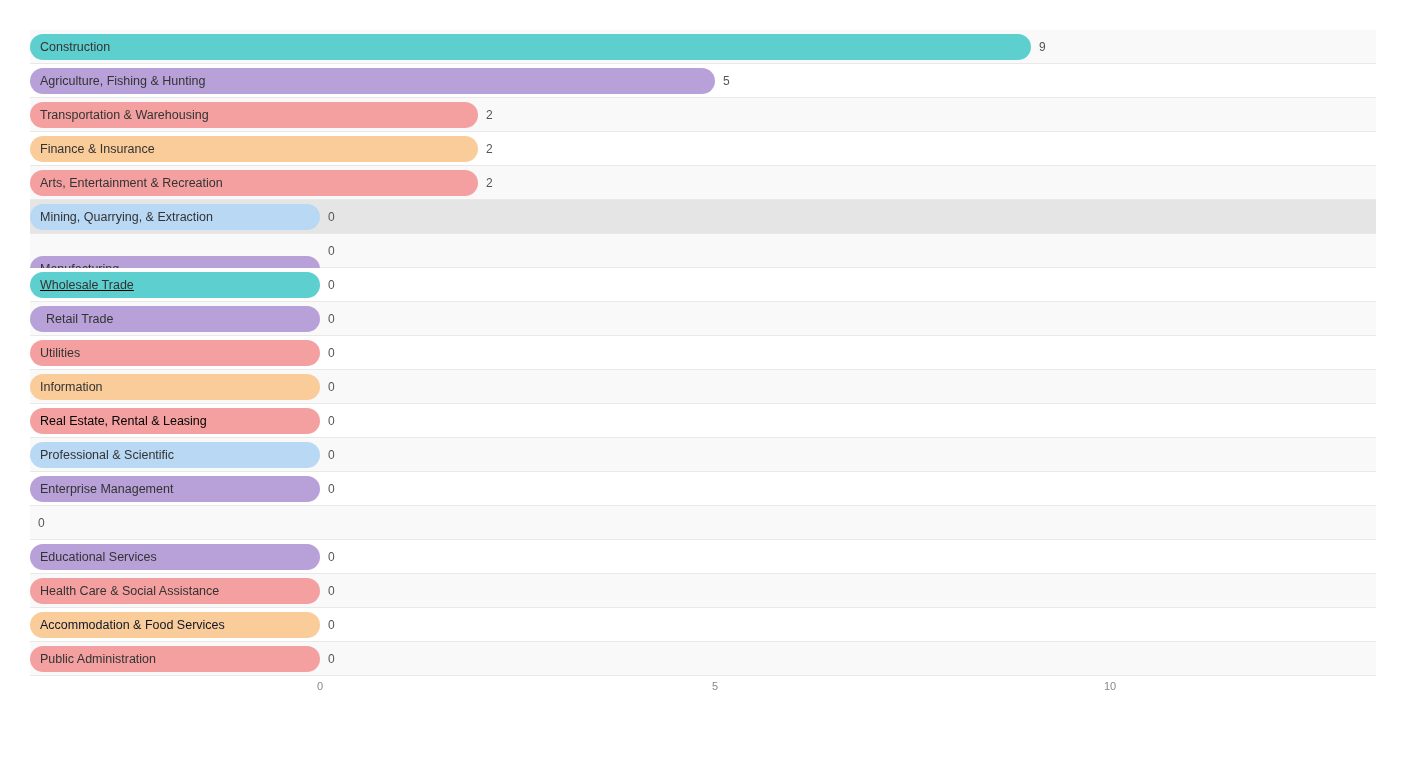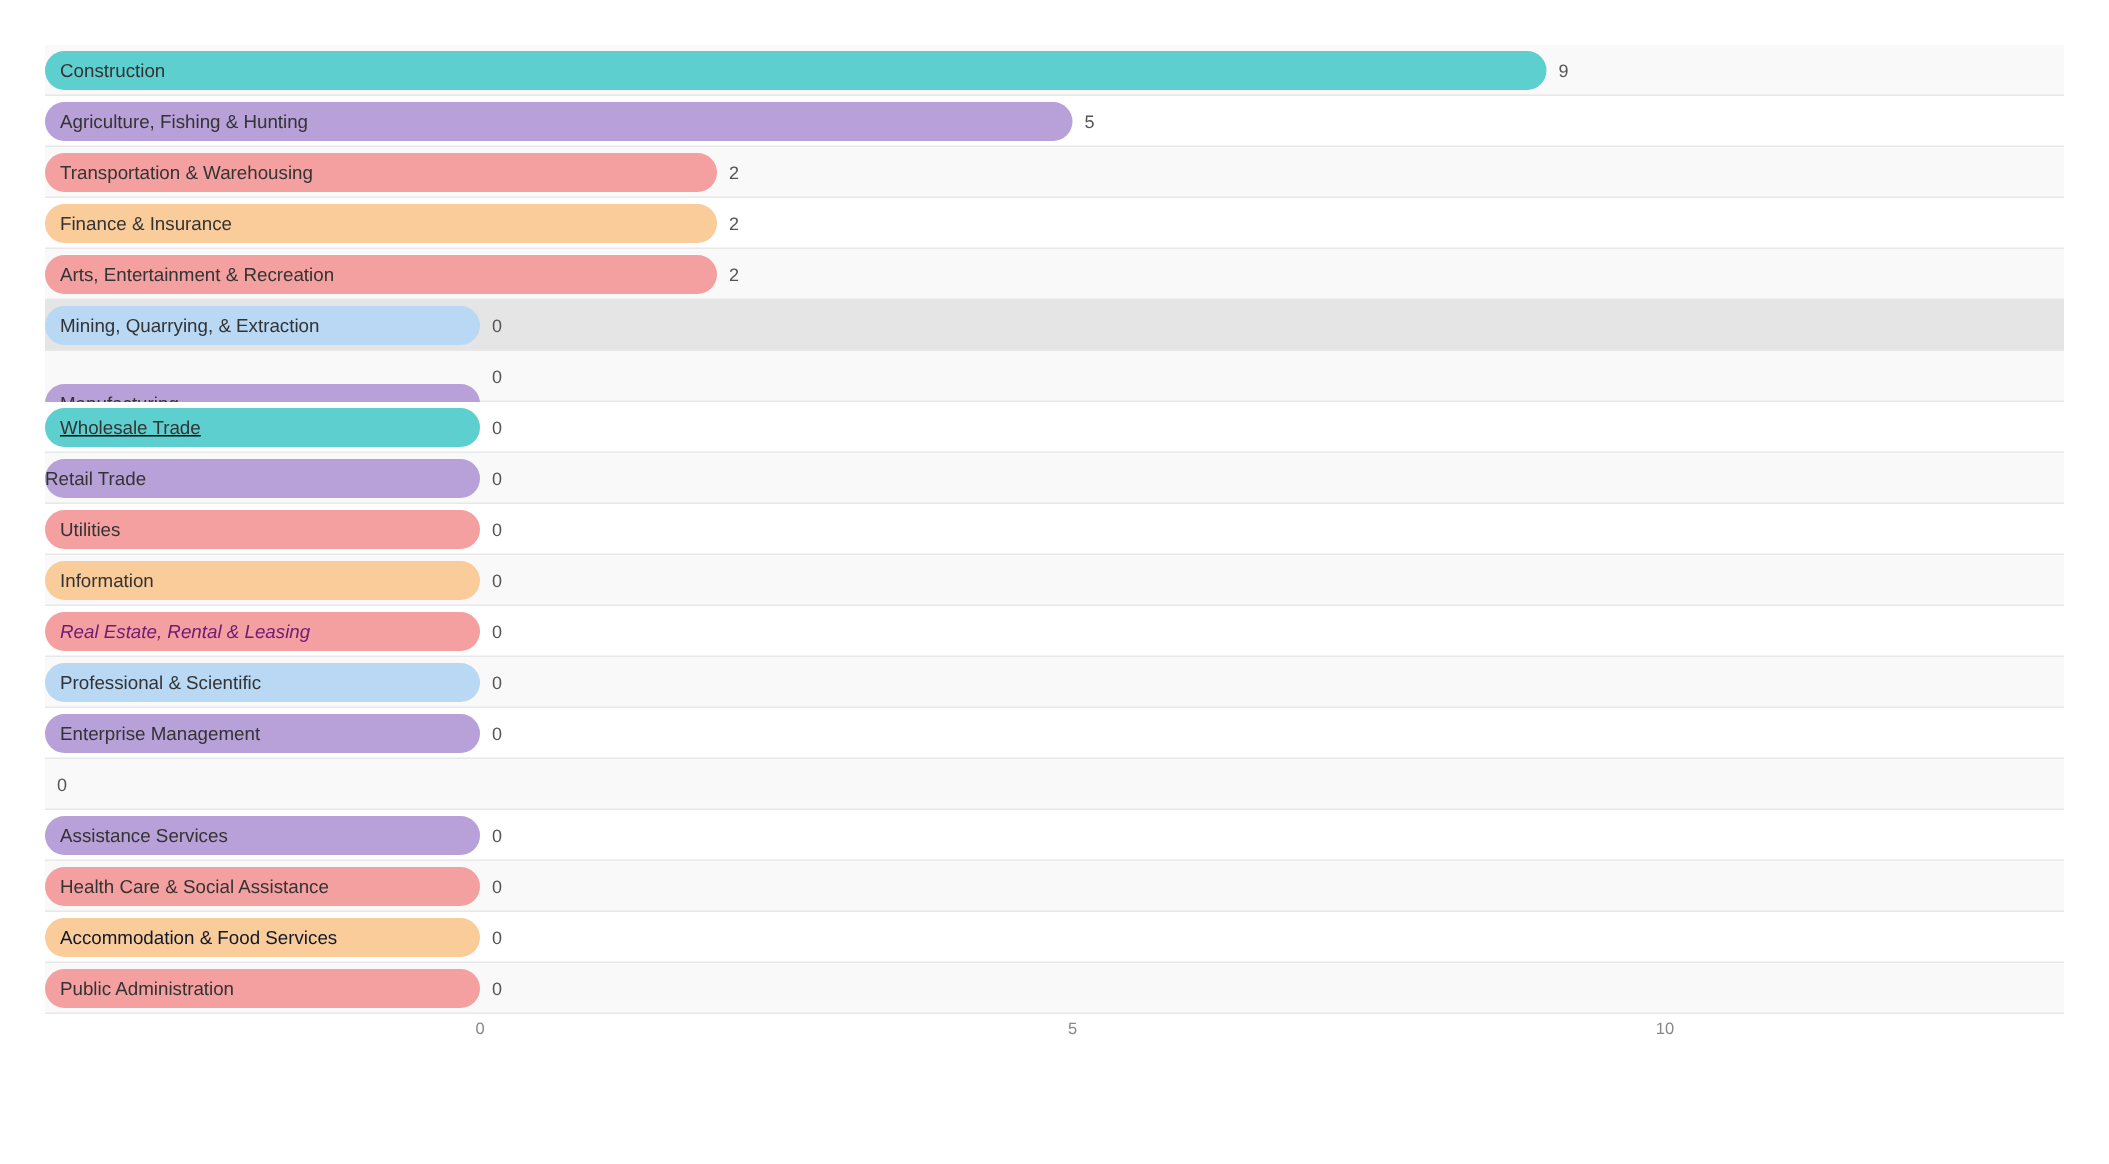--- a/index.html
+++ b/index.html
@@ -80,60 +80,60 @@
         <span style="font-size: 12px; color: rgb(85, 85, 85); margin-left: 8px; flex-shrink: 0;">0</span>
       </div>
       <div style="display: flex; align-items: center; height: 34px; border-bottom: 1px solid rgb(232, 232, 232); background: rgb(255, 255, 255); position: relative;">
         <div style="width: 290px; height: 26px; border-radius: 13px; background: rgb(94, 207, 207); display: flex; align-items: center; flex-shrink: 0; position: relative; text-decoration: underline;">
           <span style="font-size: 12.5px; color: rgb(51, 51, 51); padding-left: 10px; white-space: nowrap;">Wholesale Trade</span>
         </div>
         <span style="font-size: 12px; color: rgb(85, 85, 85); margin-left: 8px; flex-shrink: 0;">0</span>
       </div>
       <div style="display: flex; align-items: center; height: 34px; border-bottom: 1px solid rgb(232, 232, 232); background: rgb(249, 249, 249); position: relative;">
         <div style="width: 290px; height: 26px; border-radius: 13px; background: rgb(184, 160, 216); display: flex; align-items: center; flex-shrink: 0; position: relative;">
-          <span style="font-size: 12.5px; color: rgb(51, 51, 51); padding-left: 0; white-space: nowrap;">Retail Trade</span>
+          <span style="font-size: 12.5px; color: rgb(51, 51, 51); padding-left: 16px; white-space: nowrap;">Retail Trade</span>
         </div>
         <span style="font-size: 12px; color: rgb(85, 85, 85); margin-left: 8px; flex-shrink: 0;">0</span>
       </div>
       <div style="display: flex; align-items: center; height: 34px; border-bottom: 1px solid rgb(232, 232, 232); background: rgb(255, 255, 255); position: relative;">
         <div style="width: 290px; height: 26px; border-radius: 13px; background: rgb(244, 160, 160); display: flex; align-items: center; flex-shrink: 0; position: relative;">
           <span style="font-size: 12.5px; color: rgb(51, 51, 51); padding-left: 10px; white-space: nowrap;">Utilities</span>
         </div>
         <span style="font-size: 12px; color: rgb(85, 85, 85); margin-left: 8px; flex-shrink: 0;">0</span>
       </div>
       <div style="display: flex; align-items: center; height: 34px; border-bottom: 1px solid rgb(232, 232, 232); background: rgb(249, 249, 249); position: relative;">
         <div style="width: 290px; height: 26px; border-radius: 13px; background: rgb(249, 204, 153); display: flex; align-items: center; flex-shrink: 0; position: relative;">
           <span style="font-size: 12.5px; color: rgb(51, 51, 51); padding-left: 10px; white-space: nowrap;">Information</span>
         </div>
         <span style="font-size: 12px; color: rgb(85, 85, 85); margin-left: 8px; flex-shrink: 0;">0</span>
       </div>
       <div style="display: flex; align-items: center; height: 34px; border-bottom: 1px solid rgb(232, 232, 232); background: rgb(255, 255, 255); position: relative;">
         <div style="width: 290px; height: 26px; border-radius: 13px; background: rgb(244, 160, 160); display: flex; align-items: center; flex-shrink: 0; position: relative;">
-          <span style="font-size: 12.5px; color: #701a75; padding-left: 10px; white-space: nowrap; font-style: italic;">Real Estate, Rental &amp; Leasing</span>
+          <span style="font-size: 12.5px; color: #000000; padding-left: 10px; white-space: nowrap;">Real Estate, Rental &amp; Leasing</span>
         </div>
         <span style="font-size: 12px; color: rgb(85, 85, 85); margin-left: 8px; flex-shrink: 0;">0</span>
       </div>
       <div style="display: flex; align-items: center; height: 34px; border-bottom: 1px solid rgb(232, 232, 232); background: rgb(249, 249, 249); position: relative;">
         <div style="width: 290px; height: 26px; border-radius: 13px; background: rgb(184, 216, 244); display: flex; align-items: center; flex-shrink: 0; position: relative;">
           <span style="font-size: 12.5px; color: rgb(51, 51, 51); padding-left: 10px; white-space: nowrap;">Professional &amp; Scientific</span>
         </div>
         <span style="font-size: 12px; color: rgb(85, 85, 85); margin-left: 8px; flex-shrink: 0;">0</span>
       </div>
       <div style="display: flex; align-items: center; height: 34px; border-bottom: 1px solid rgb(232, 232, 232); background: rgb(255, 255, 255); position: relative;">
         <div style="width: 290px; height: 26px; border-radius: 13px; background: rgb(184, 160, 216); display: flex; align-items: center; flex-shrink: 0; position: relative;">
           <span style="font-size: 12.5px; color: rgb(51, 51, 51); padding-left: 10px; white-space: nowrap;">Enterprise Management</span>
         </div>
         <span style="font-size: 12px; color: rgb(85, 85, 85); margin-left: 8px; flex-shrink: 0;">0</span>
       </div>
       <div style="display: flex; align-items: center; height: 34px; border-bottom: 1px solid rgb(232, 232, 232); background: rgb(249, 249, 249); position: relative;">
         <span style="font-size: 12px; color: rgb(85, 85, 85); margin-left: 8px; flex-shrink: 0;">0</span>
       </div>
       <div style="display: flex; align-items: center; height: 34px; border-bottom: 1px solid rgb(232, 232, 232); background: rgb(255, 255, 255); position: relative;">
         <div style="width: 290px; height: 26px; border-radius: 13px; background: rgb(184, 160, 216); display: flex; align-items: center; flex-shrink: 0; position: relative;">
-          <span style="font-size: 12.5px; color: rgb(51, 51, 51); padding-left: 10px; white-space: nowrap;">Assistance Services</span>
+          <span style="font-size: 12.5px; color: rgb(51, 51, 51); padding-left: 10px; white-space: nowrap;">Educational Services</span>
         </div>
         <span style="font-size: 12px; color: rgb(85, 85, 85); margin-left: 8px; flex-shrink: 0;">0</span>
       </div>
       <div style="display: flex; align-items: center; height: 34px; border-bottom: 1px solid rgb(232, 232, 232); background: rgb(249, 249, 249); position: relative;">
         <div style="width: 290px; height: 26px; border-radius: 13px; background: rgb(244, 160, 160); display: flex; align-items: center; flex-shrink: 0; position: relative;">
           <span style="font-size: 12.5px; color: rgb(51, 51, 51); padding-left: 10px; white-space: nowrap;">Health Care &amp; Social Assistance</span>
         </div>
         <span style="font-size: 12px; color: rgb(85, 85, 85); margin-left: 8px; flex-shrink: 0;">0</span>
       </div>
       <div style="display: flex; align-items: center; height: 34px; border-bottom: 1px solid rgb(232, 232, 232); background: rgb(255, 255, 255); position: relative;">

